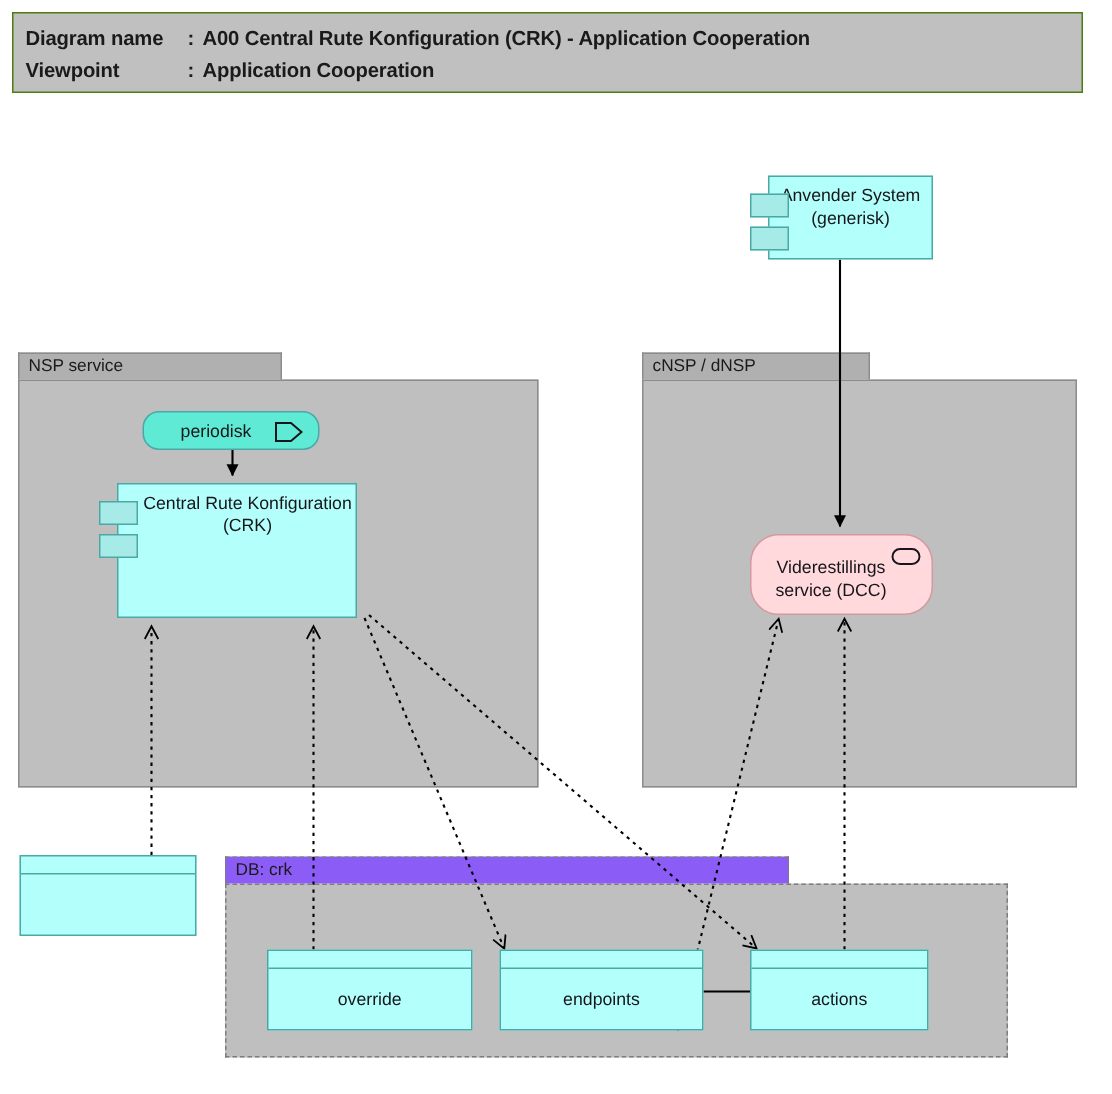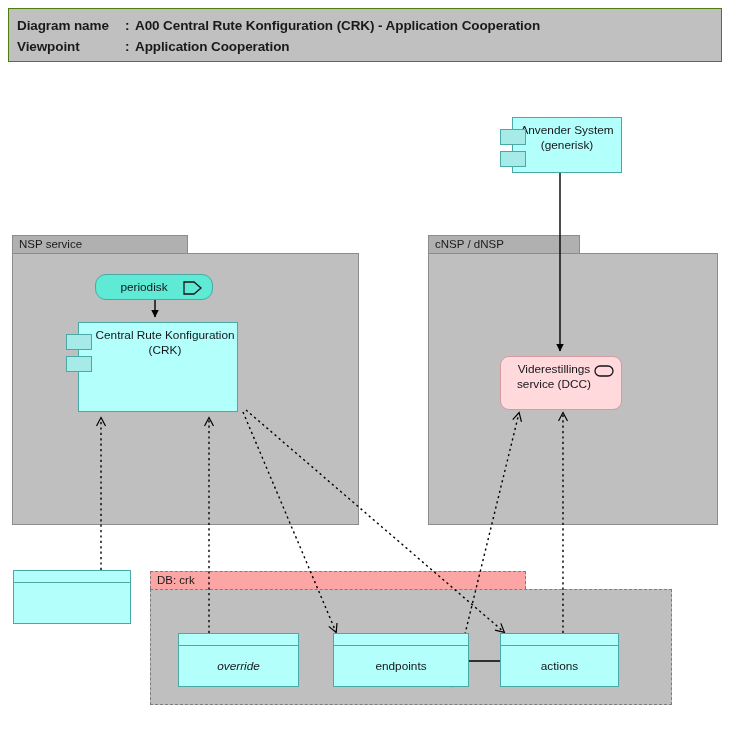--- a/index.html
+++ b/index.html
@@ -69,21 +69,21 @@
     position: absolute;
     left: 0;
     width: 100%;
     background: #bfbfbf;
     border: 1px solid #8c8c8c;
     box-sizing: border-box;
   }
   .group.dashed .group-tab {
     border: 1px dashed #7d7d7d;
     border-bottom: none;
-    background: #fca5a5;
+    background: #8b5cf6;
   }
   .group.dashed .group-body {
     border: 1px dashed #7d7d7d;
     background: #bfbfbf;
   }
 
   
   .node {
     position: absolute;
     box-sizing: border-box;
@@ -124,21 +124,22 @@
     border: 1px solid #4aa9a5;
     border-radius: 11px;
     align-items: center;
   }
   .node.event .label { padding-top: 0; }
 
   
   .node.service {
     background: #ffd9dc;
     border: 1px solid #d49aa0;
-    border-radius: 9px;
+    border-radius: 19px;
+    align-items: center;
   }
 
   
   .node.artifact {
     background: #b3fffb;
     border: 1px solid #4aa9a5;
     flex-direction: column;
     justify-content: flex-start;
     padding-top: 0;
   }
@@ -237,21 +238,21 @@
 service (DCC)</span>
   <svg class="glyph" style="top:8px; right:7px; width:20px; height:12px;" viewBox="0 0 20 12">
     <rect x="1" y="1" width="18" height="10" rx="5" ry="5" fill="none" stroke="#15151a" stroke-width="1.3"></rect>
   </svg>
 </div>
 
 <div class="node artifact" style="left:13px; top:570px; width:118px; height:54px;">
   <span class="bar"></span>
 </div>
 
-<div class="node artifact centered" style="left:178px; top:633px; width:121px; height:54px;font-style:italic;">
+<div class="node artifact centered" style="left:178px; top:633px; width:137px; height:54px;">
   <span class="bar"></span>
   <span class="label">override</span>
 </div>
 
 <div class="node artifact centered" style="left:333px; top:633px; width:136px; height:54px;">
   <span class="bar"></span>
   <span class="label">endpoints</span>
 </div>
 
 <div class="node artifact centered" style="left:500px; top:633px; width:119px; height:54px;">

